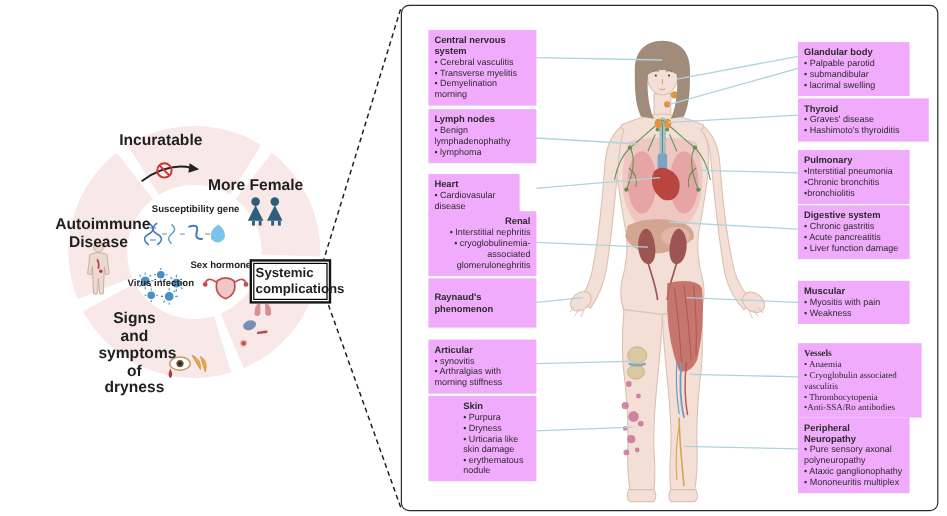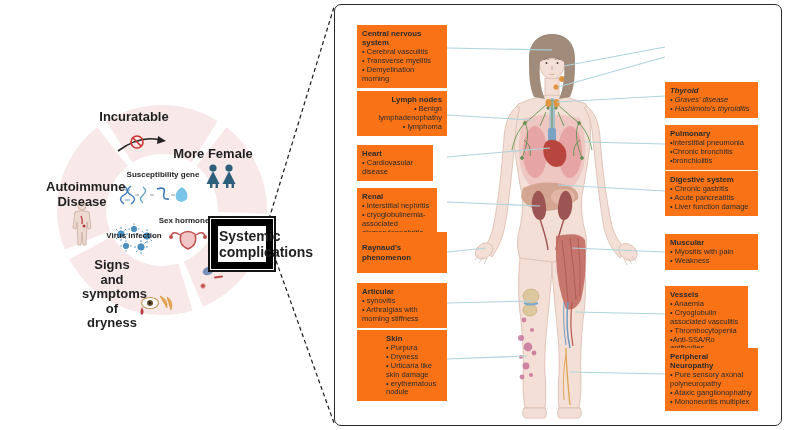--- a/index.html
+++ b/index.html
@@ -6,23 +6,23 @@
   #canvas{position:relative;width:789px;height:430px;background:#fff;overflow:hidden;
           font-family:"Liberation Sans",sans-serif;color:#1f1f1f;}
   #panel{position:absolute;left:334px;top:4px;width:446px;height:420px;background:#fff;
          border:1.6px solid #2b2b2b;border-radius:7px;z-index:1;}
   #art{position:absolute;left:0;top:0;z-index:2;}
   .lbl{position:absolute;z-index:3;font-weight:bold;text-align:center;line-height:1.12;}
   .lbl-ring{font-size:13px;}
   .lbl-center{font-size:8px;}
   .syscomp{position:absolute;left:208px;top:216px;width:62px;z-index:4;background:#fff;
            border:2px solid #141414;padding:1px;}
-  .syscomp-in{border:7px solid #000000;padding:2px 1px;font-weight:bold;font-size:14px;
+  .syscomp-in{border:1px solid #000000;padding:2px 1px;font-weight:bold;font-size:11px;
               text-align:left;line-height:1.15;}
-  .pbox{position:absolute;z-index:3;background:#f97316;padding:4px 5px;box-sizing:border-box;
+  .pbox{position:absolute;z-index:3;background:#f0abfc;padding:4px 5px;box-sizing:border-box;
         font-size:7.5px;line-height:1.18;color:#2b2b2b;}
   .pbox-title{font-weight:bold;font-size:7.8px;margin-bottom:1px;}
   .pbox-item{}
   .pbox-flex{display:flex;align-items:center;justify-content:flex-start;}
   .pbox-flex .pbox-title{margin:0;}
 </style>
 </head>
 <body>
 
 <div id="canvas">
@@ -246,51 +246,57 @@
   <div class="syscomp">
     <div class="syscomp-in">Systemic complications</div>
   </div>
 
   <div class="pbox" style="left:357px;top:25px;width:90px;">
     <div class="pbox-title">Central nervous system</div>
     <div class="pbox-item">• Cerebral vasculitis</div>
     <div class="pbox-item">• Transverse myelitis</div>
     <div class="pbox-item">• Demyelination morning</div>
   </div>
-  <div class="pbox" style="left:357px;top:91px;width:90px;text-align:right;">
+  <div class="pbox" style="left:357px;top:91px;width:90px;">
     <div class="pbox-title">Lymph nodes</div>
     <div class="pbox-item">• Benign lymphadenophathy</div>
     <div class="pbox-item">• lymphoma</div>
   </div>
   <div class="pbox" style="left:357px;top:145px;width:76px;">
     <div class="pbox-title">Heart</div>
     <div class="pbox-item">• Cardiovasular disease</div>
   </div>
-  <div class="pbox" style="left:357px;top:188px;width:80px;">
+  <div class="pbox" style="left:357px;top:176px;width:90px;text-align:right;">
     <div class="pbox-title">Renal</div>
     <div class="pbox-item">• Interstitial nephritis</div>
     <div class="pbox-item">• cryoglobulinemia-associated glomeruloneghritis</div>
   </div>
   <div class="pbox pbox-flex" style="left:357px;top:232px;width:90px;height:41px;">
     <div class="pbox-title">Raynaud's phenomenon</div>
   </div>
   <div class="pbox" style="left:357px;top:283px;width:90px;">
     <div class="pbox-title">Articular</div>
     <div class="pbox-item">• synovitis</div>
     <div class="pbox-item">• Arthralgias with morning stiffness</div>
   </div>
   <div class="pbox" style="left:357px;top:330px;width:90px;padding-left:29px;">
     <div class="pbox-title">Skin</div>
     <div class="pbox-item">• Purpura</div>
     <div class="pbox-item">• Dryness</div>
     <div class="pbox-item">• Urticaria like skin damage</div>
     <div class="pbox-item">• erythematous nodule</div>
   </div>
 
-  <div class="pbox" style="left:665px;top:82px;width:93px;font-style:italic;">
+  <div class="pbox" style="left:665px;top:35px;width:93px;">
+    <div class="pbox-title">Glandular body</div>
+    <div class="pbox-item">• Palpable parotid</div>
+    <div class="pbox-item">• submandibular</div>
+    <div class="pbox-item">• lacrimal swelling</div>
+  </div>
+  <div class="pbox" style="left:665px;top:82px;width:109px;">
     <div class="pbox-title">Thyroid</div>
     <div class="pbox-item">• Graves' disease</div>
     <div class="pbox-item">• Hashimoto's thyroiditis</div>
   </div>
   <div class="pbox" style="left:665px;top:125px;width:93px;">
     <div class="pbox-title">Pulmonary</div>
     <div class="pbox-item">•Interstitial pneumonia</div>
     <div class="pbox-item">•Chronic bronchitis</div>
     <div class="pbox-item">•bronchiolitis</div>
   </div>
@@ -298,21 +304,21 @@
     <div class="pbox-title">Digestive system</div>
     <div class="pbox-item">• Chronic gastritis</div>
     <div class="pbox-item">• Acute pancreatitis</div>
     <div class="pbox-item">• Liver function damage</div>
   </div>
   <div class="pbox" style="left:665px;top:234px;width:93px;">
     <div class="pbox-title">Muscular</div>
     <div class="pbox-item">• Myositis with pain</div>
     <div class="pbox-item">• Weakness</div>
   </div>
-  <div class="pbox" style="left:665px;top:286px;width:83px;">
+  <div class="pbox" style="left:665px;top:286px;width:103px;font-family:Liberation Serif, serif;">
     <div class="pbox-title">Vessels</div>
     <div class="pbox-item">• Anaemia</div>
     <div class="pbox-item">• Cryoglobulin associated vasculitis</div>
     <div class="pbox-item">• Thrombocytopenia</div>
     <div class="pbox-item">•Anti-SSA/Ro antibodies</div>
   </div>
   <div class="pbox" style="left:665px;top:348px;width:93px;">
     <div class="pbox-title">Peripheral Neuropathy</div>
     <div class="pbox-item">• Pure sensory axonal polyneuropathy</div>
     <div class="pbox-item">• Ataxic ganglionophathy</div>

